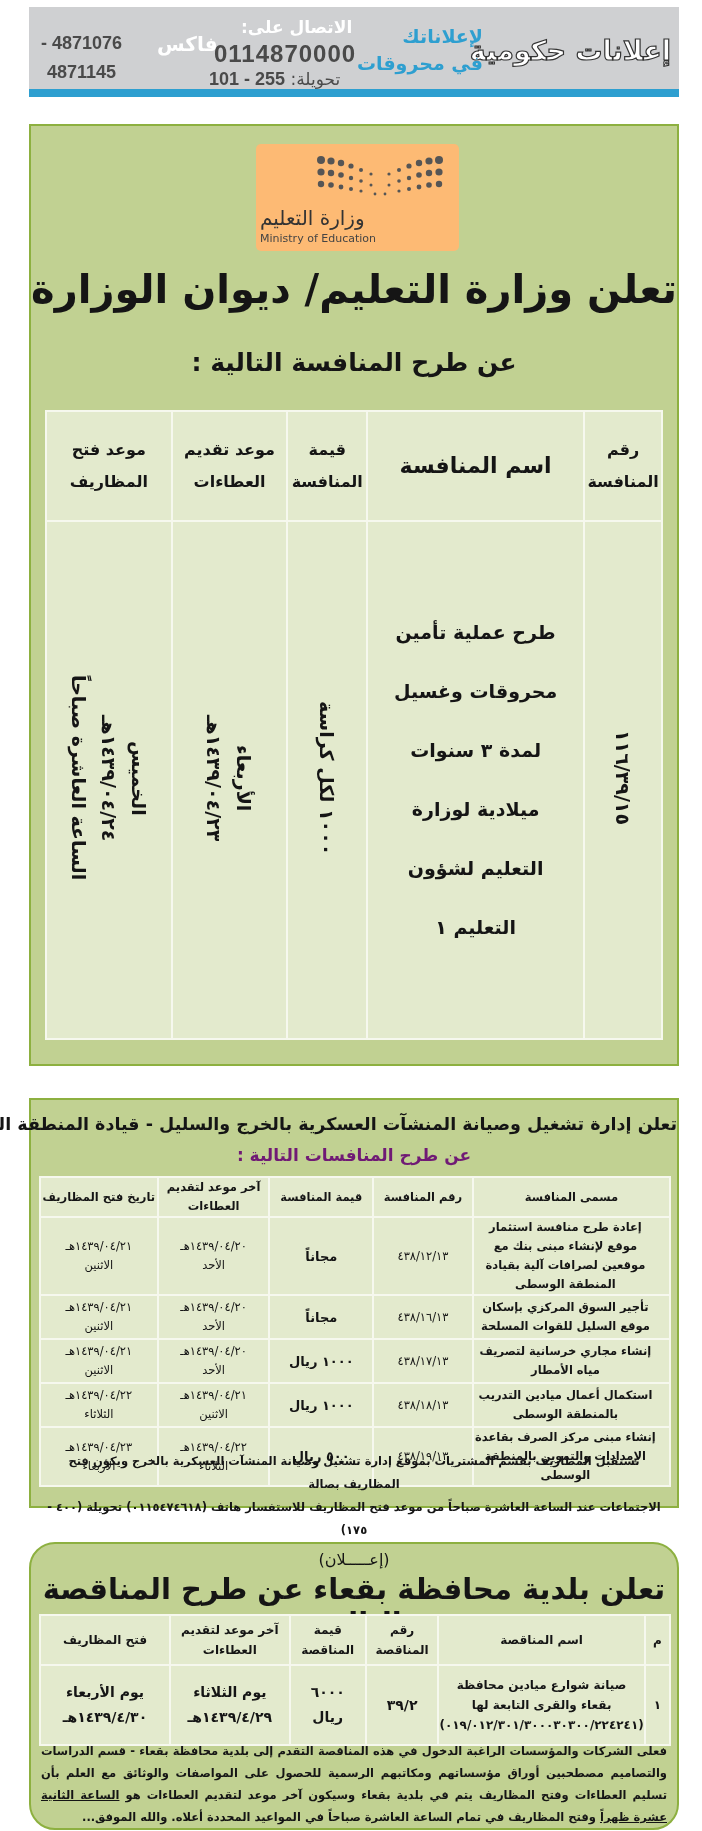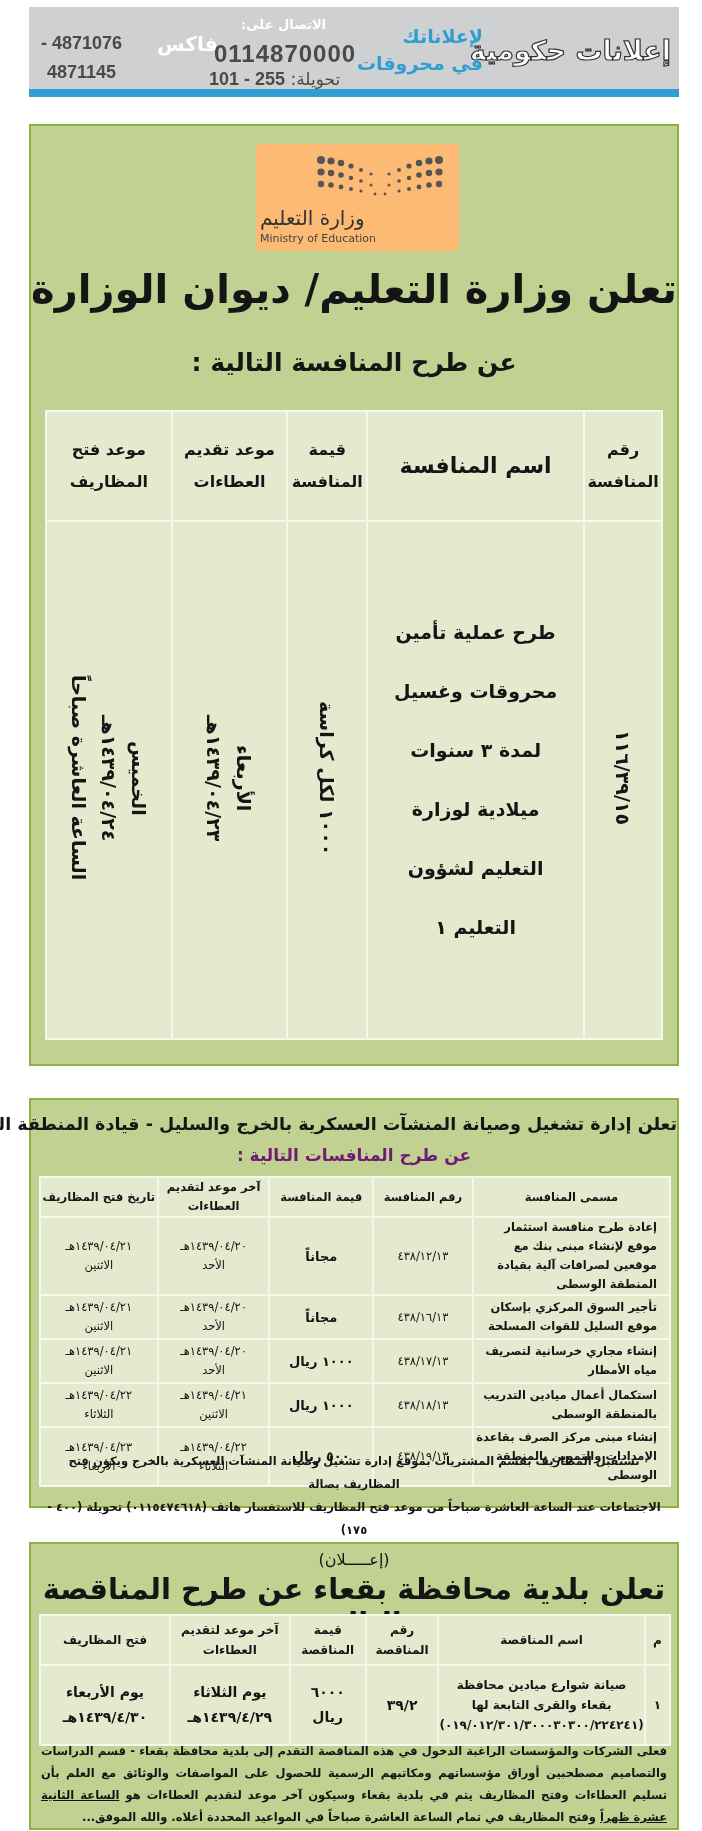--- a/index.html
+++ b/index.html
@@ -5,33 +5,33 @@
   * { box-sizing: border-box; margin: 0; padding: 0; }
   html, body { width: 702px; background: #ffffff; }
   body { font-family: "DejaVu Sans", sans-serif; color: #1a1a1a; position: relative; height: 1831px; overflow: hidden; }
 
   
   .banner { position: absolute; left: 29px; top: 7px; width: 650px; height: 82px; background: #cfd0d2; direction: rtl; }
   .banner-strip { position: absolute; left: 29px; top: 89px; width: 650px; height: 8px; background: #2e9fd0; }
   .b-title { position: absolute; right: 8px; top: 28px; font-size: 27px; font-weight: bold; color: #ffffff;
              -webkit-text-stroke: 1.2px #333; letter-spacing: 0.5px; }
   .b-ads { position: absolute; right: 196px; top: 16px; font-size: 19px; color: #2e9fd0; line-height: 27px; text-align: right; font-weight: bold; }
-  .b-contact-label { position: absolute; left: 212px; top: 10px; font-size: 13px; color: #ffffff; font-weight: bold; }
+  .b-contact-label { position: absolute; left: 212px; top: 10px; font-size: 17px; color: #ffffff; font-weight: bold; }
   .b-phone { position: absolute; left: 185px; top: 33px; font-size: 24px; font-weight: bold; color: #4a4a4a; font-family: "Liberation Sans", sans-serif; letter-spacing: 1px; direction: ltr; }
   .b-ext { position: absolute; left: 180px; top: 62px; font-size: 17px; color: #4a4a4a; direction: rtl; }
   .b-ext b { font-family: "Liberation Sans", sans-serif; font-size: 18px; }
   .b-fax-label { position: absolute; left: 128px; top: 25px; font-size: 20px; color: #ffffff; font-weight: bold; }
   .b-fax1 { position: absolute; left: 12px; top: 26px; font-size: 18px; font-weight: bold; color: #4a4a4a; font-family: "Liberation Sans", sans-serif; direction: ltr; }
   .b-fax2 { position: absolute; left: 18px; top: 55px; font-size: 18px; font-weight: bold; color: #4a4a4a; font-family: "Liberation Sans", sans-serif; direction: ltr; }
 
   
   .panel { position: absolute; left: 29px; width: 650px; background: #c1d192; border: 2px solid #8db040; direction: rtl; }
   .p1 { top: 124px; height: 942px; }
   .p2 { top: 1098px; height: 410px; }
-  .p3 { top: 1542px; height: 288px; }
+  .p3 { top: 1542px; height: 288px; border-radius: 26px; }
 
   
   .logo { position: absolute; left: 225px; top: 18px; width: 203px; height: 107px; background: #fdba74; border-radius: 5px; }
   .logo-dots { position: absolute; right: 14px; top: 10px; width: 130px; height: 42px; }
   .logo-ar { position: absolute; left: 4px; top: 62px; font-size: 20px; color: #333; direction: rtl; }
   .logo-en { position: absolute; left: 4px; top: 88px; font-size: 11px; color: #444; direction: ltr; }
 
   .p1-title { position: absolute; left: 0; right: 0; top: 140px; text-align: center; font-size: 40px; font-weight: bold; color: #151515; }
   .p1-sub { position: absolute; left: 0; right: 0; top: 222px; text-align: center; font-size: 25px; font-weight: bold; color: #151515; }
 
@@ -44,21 +44,21 @@
   .vert { writing-mode: vertical-rl; transform: rotate(180deg); display: inline-block; font-size: 19px; line-height: 30px; }
   .vert.rot { transform: none; }
   .t1-name { font-size: 19px; line-height: 59px; }
 
   
   .p2-title { position: absolute; left: 0; right: 0; top: 14px; text-align: center; font-size: 17.5px; font-weight: bold; color: #151515; white-space: nowrap; }
   .p2-sub { position: absolute; left: 0; right: 0; top: 45px; text-align: center; font-size: 17px; font-weight: bold; color: #701a75; }
   .t2 { position: absolute; left: 8px; top: 76px; width: 632px; background: #e3eacd; }
   .t2 td, .t2 th { border: 2px solid #f6f8ee; text-align: center; vertical-align: middle; font-size: 11.5px; color: #151515; line-height: 19px; }
   .t2 th { height: 38px; font-weight: bold; }
-  .t2 td.name { text-align: right; padding-right: 12px; font-weight: bold; }
+  .t2 td.name { padding-right: 12px; font-weight: bold; }
   .t2 td.val { font-weight: bold; font-size: 13px; }
   .p2-note { position: absolute; left: 8px; right: 8px; top: 350px; text-align: center; font-size: 11.5px; font-weight: bold; line-height: 23px; color: #151515; }
 
   
   .p3-pre { position: absolute; left: 0; right: 0; top: 6px; text-align: center; font-size: 16px; color: #151515; }
   .p3-title { position: absolute; left: 0; right: 0; top: 28px; text-align: center; font-size: 29px; font-weight: bold; color: #151515; }
   .t3 { position: absolute; left: 8px; top: 70px; width: 632px; background: #e3eacd; }
   .t3 td, .t3 th { border: 2px solid #f6f8ee; text-align: center; vertical-align: middle; font-size: 12px; color: #151515; line-height: 20px; }
   .t3 th { height: 50px; font-weight: bold; }
   .t3 td { height: 80px; font-weight: bold; }

